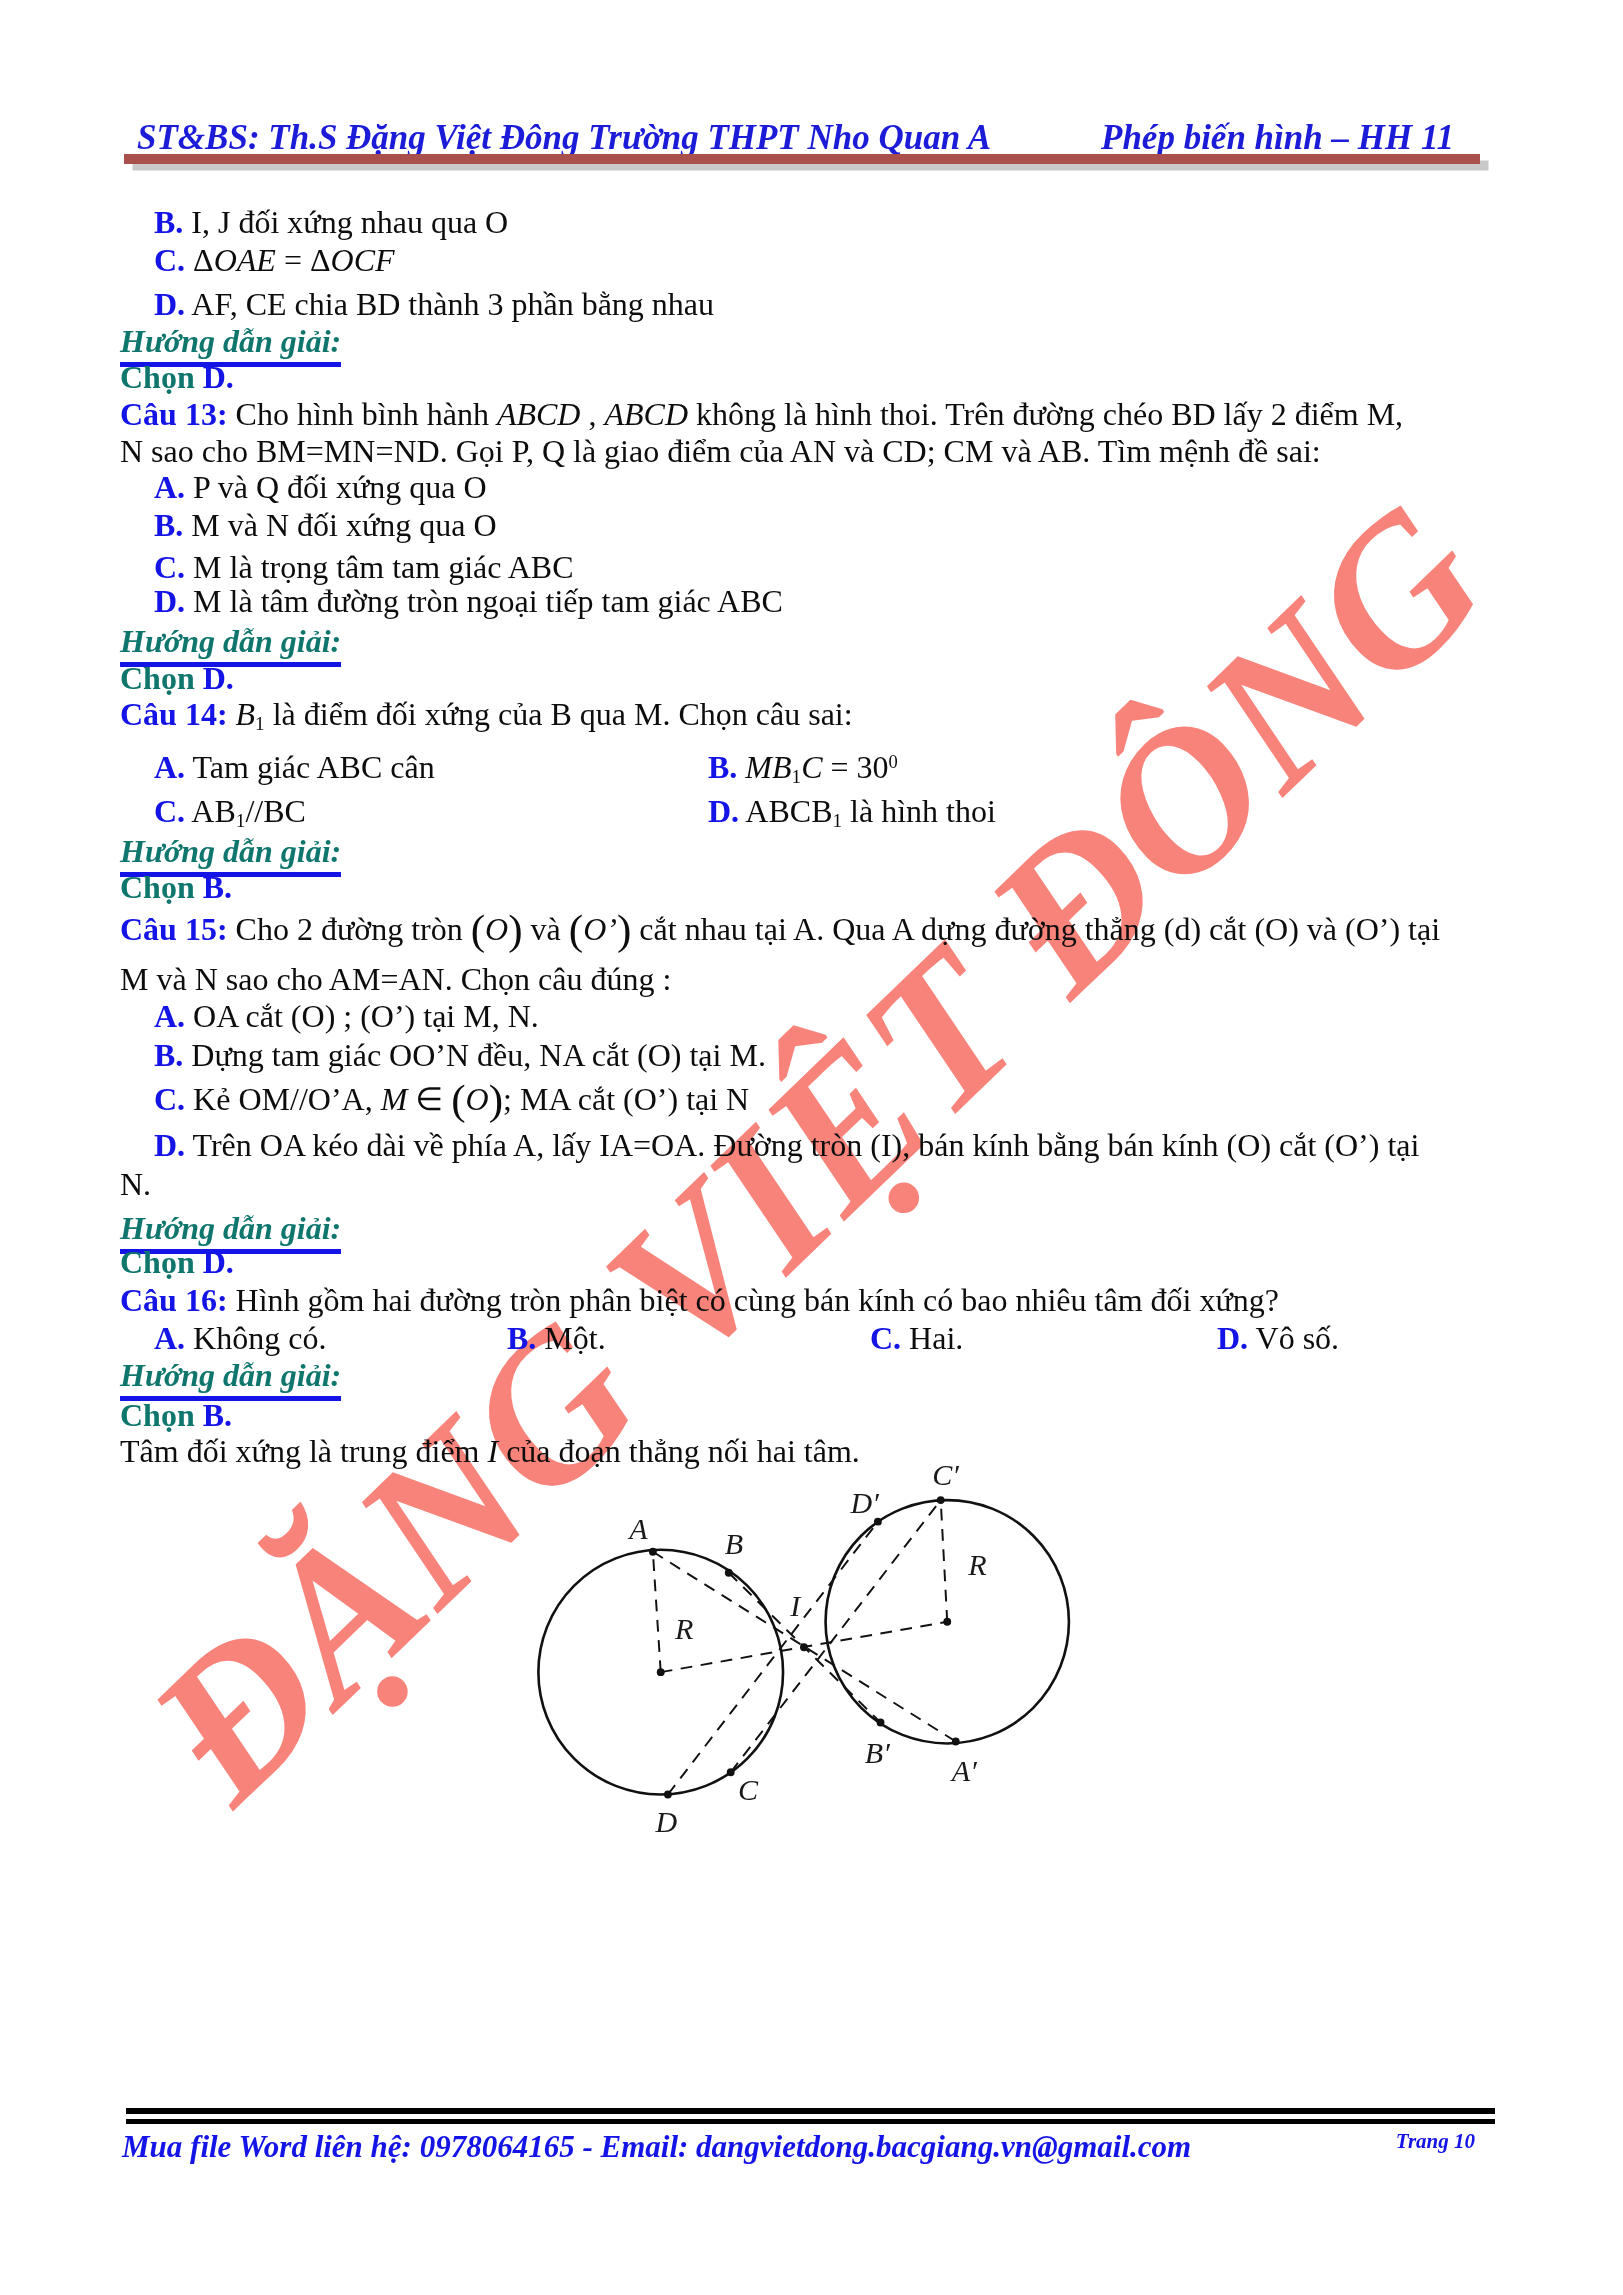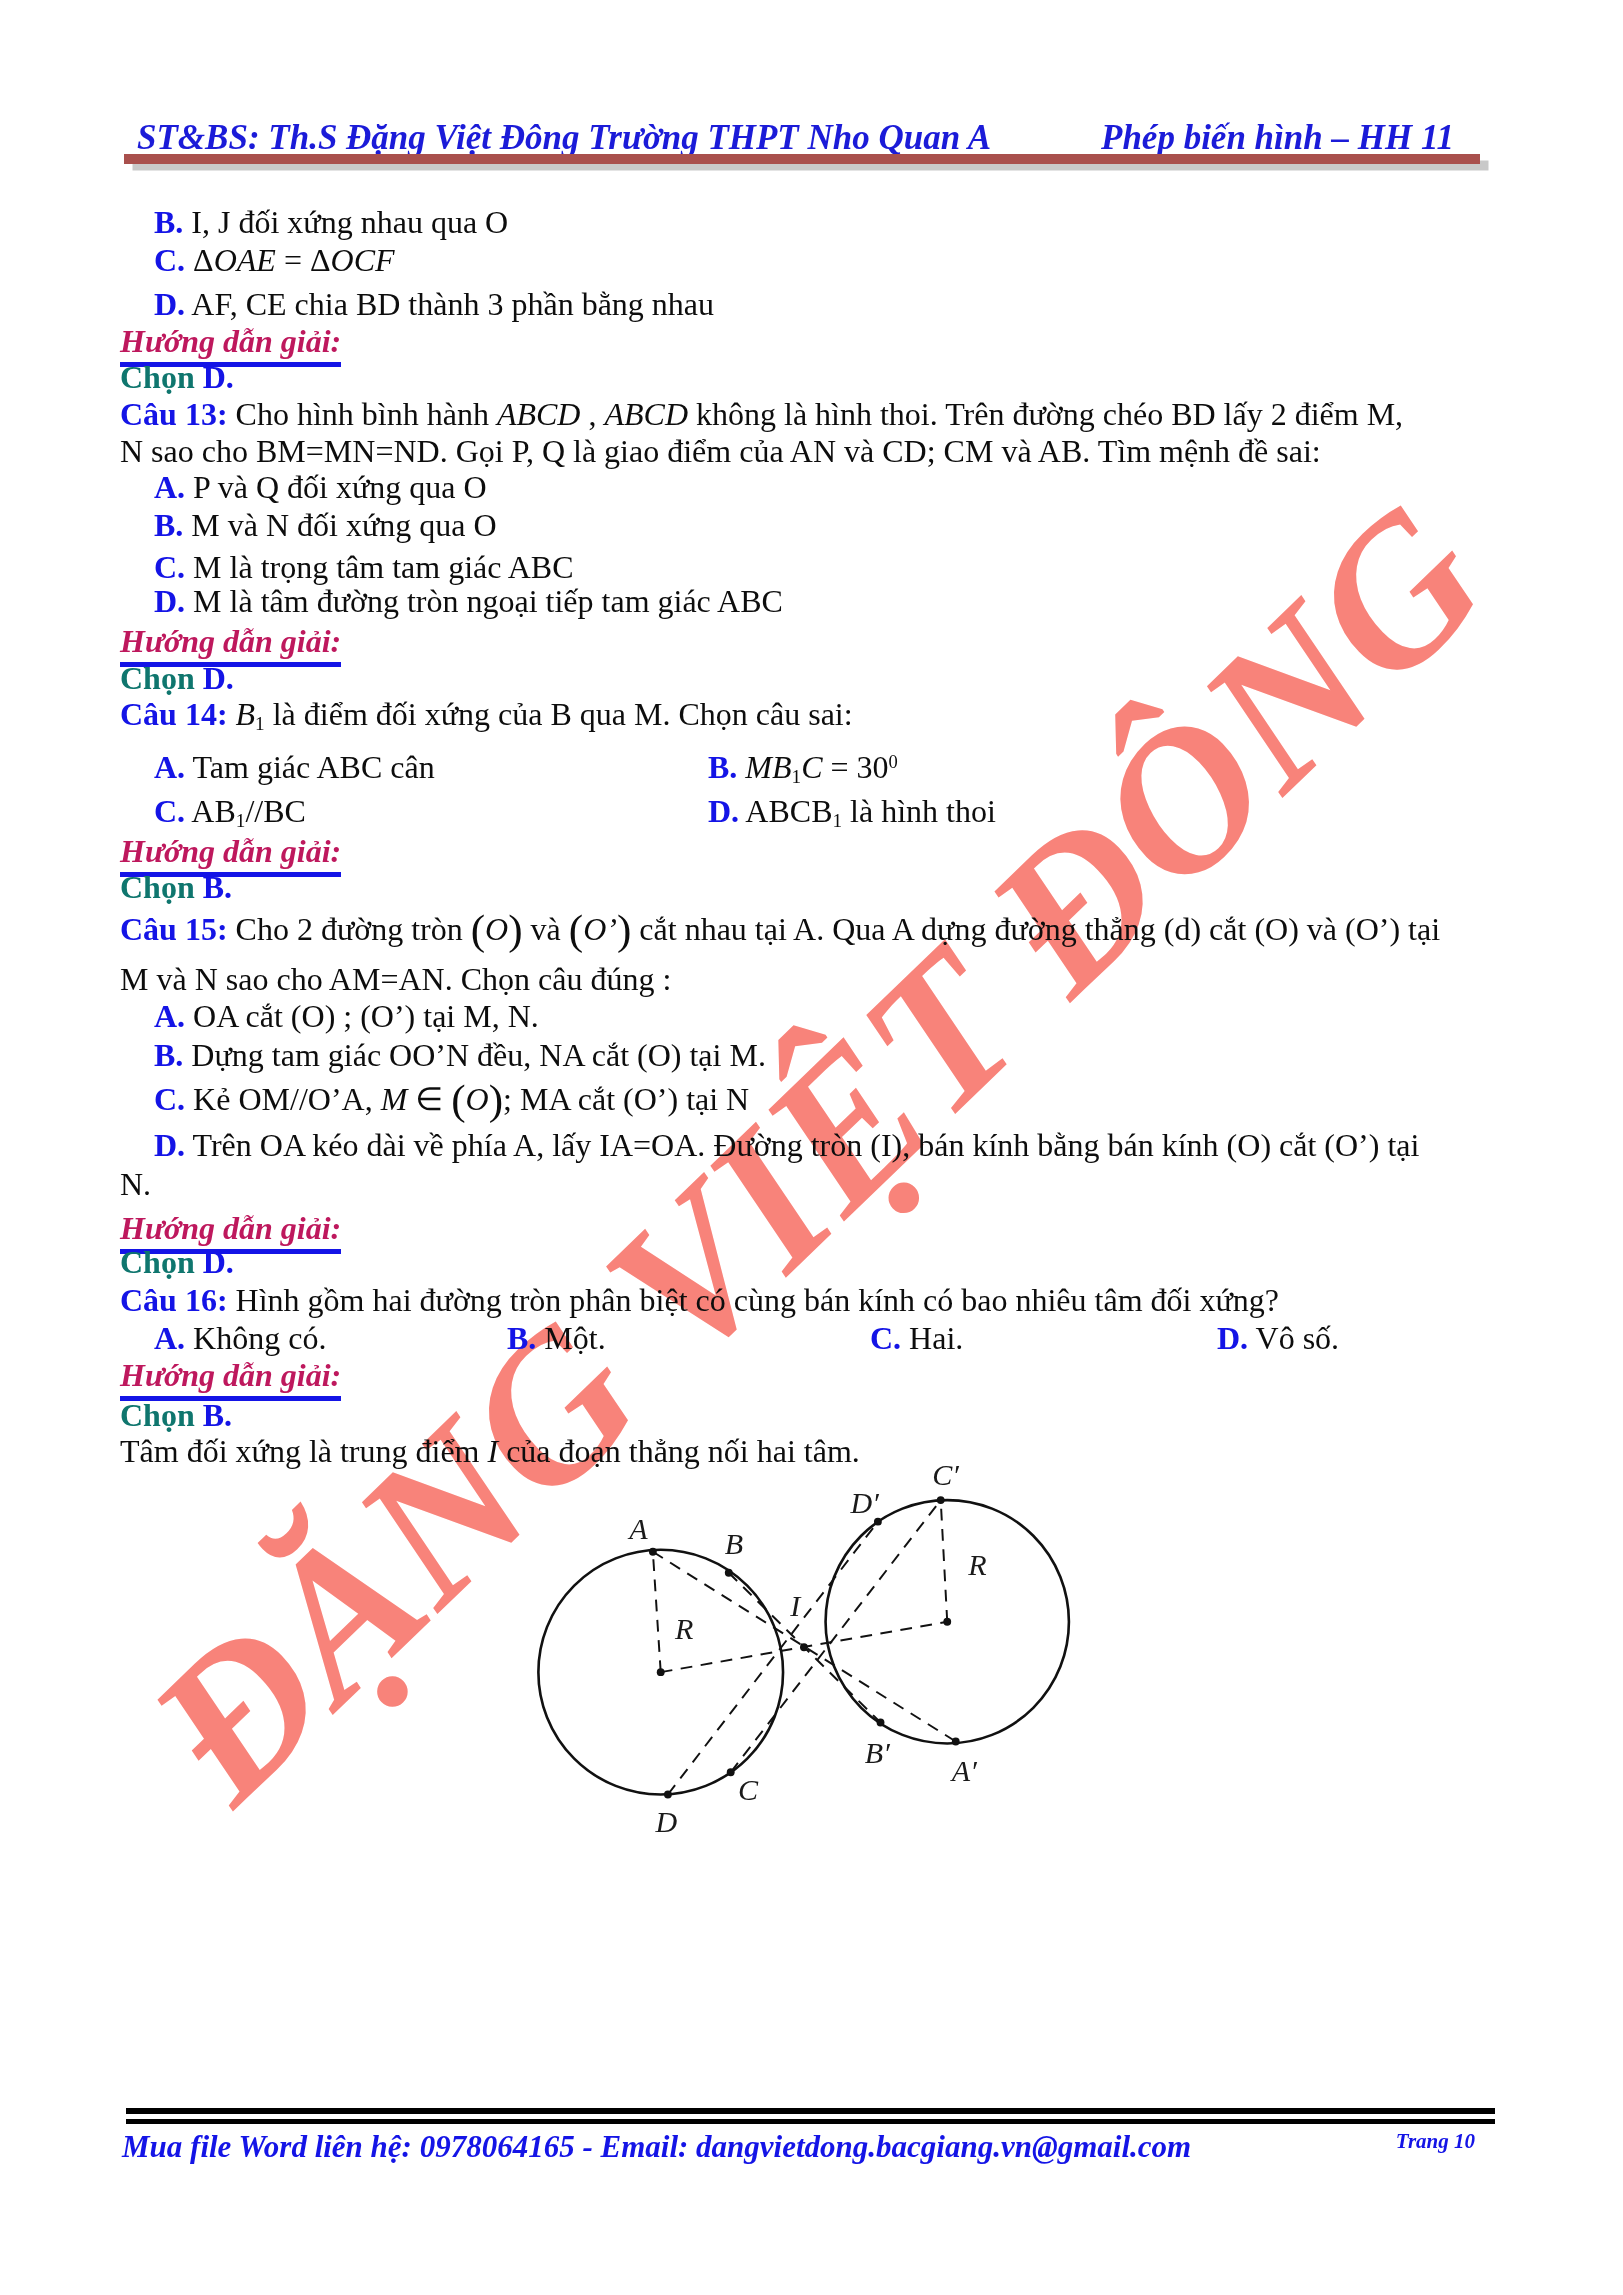--- a/index.html
+++ b/index.html
@@ -12,21 +12,21 @@
              font-style:italic;color:#1b1bd8;white-space:pre;}
   .hdr-bar{position:absolute;left:124px;top:154px;width:1356px;height:9.8px;
            background:#a9504d;box-shadow:8.5px 6.5px 0 #c9c9c9;}
   
   .watermark{position:absolute;left:818px;top:1152px;z-index:0;white-space:nowrap;
              font-size:203px;font-weight:700;font-style:italic;color:#f8837a;
              transform:translate(-50%,-50%) rotate(-44deg);letter-spacing:1.3px;}
   
   .content{position:absolute;left:0;top:0;width:100%;height:100%;z-index:1;text-align:center;}
   .line{position:absolute;font-size:32px;color:#0d0d0d;white-space:pre;line-height:1.2;}
-  .hdg{font-weight:700;font-style:italic;color:#be185d;border-bottom:5.2px solid #1414e6;
+  .hdg{font-weight:700;font-style:italic;color:#0f766e;border-bottom:5.2px solid #1414e6;
        padding-bottom:2px;}
   .r-bl,.r-blb{color:#1414e6;font-weight:700;}
   .r-b{font-weight:700;color:#0f766e;}
   .r-i{font-style:italic;}
   .r-sub{font-size:0.6em;vertical-align:-0.28em;}
   .r-sup{font-size:0.58em;vertical-align:0.55em;}
   .r-bp{font-size:1.35em;vertical-align:-0.1em;line-height:0;}
   
   .fig-svg{position:absolute;left:0;top:0;z-index:1;}
   

